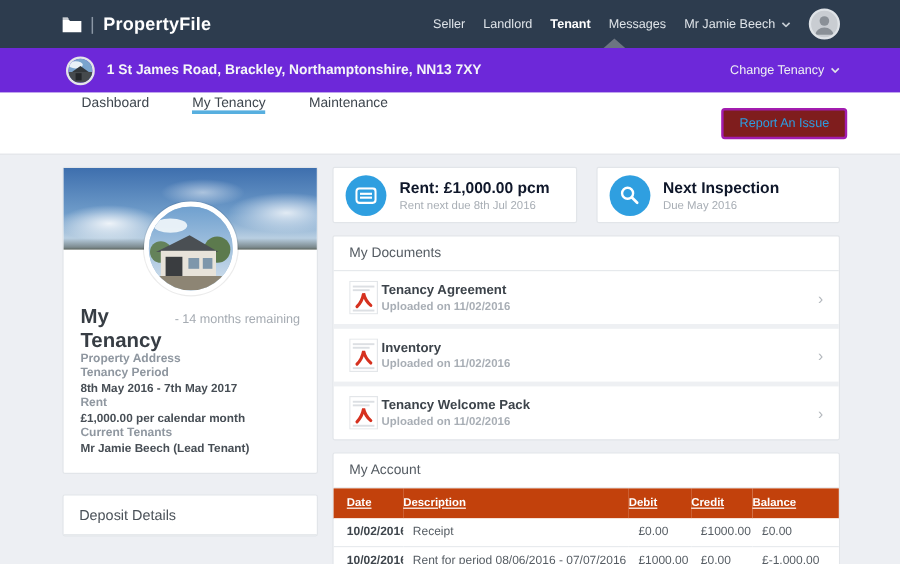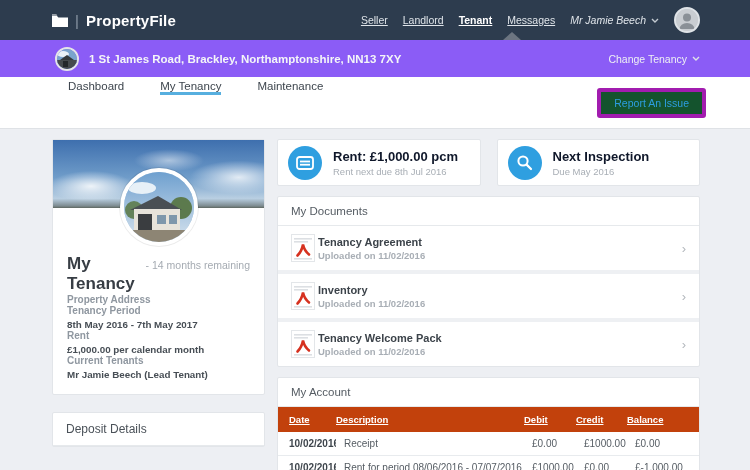--- a/index.html
+++ b/index.html
@@ -10,38 +10,38 @@
     overflow:hidden;
     position:relative;
     -webkit-font-smoothing:antialiased;
   }
 
   
   .topbar { height:40px; background:#2d3c4e; display:flex; align-items:center; padding:0 50px 0 52px; }
   .brand { display:flex; align-items:center; gap:7px; color:#fff; font-size:15px; font-weight:bold; letter-spacing:.2px; }
   .brand-sep { color:#8b97a5; font-weight:normal; font-size:15px; }
   .topnav { margin-left:auto; display:flex; align-items:center; gap:15px; }
-  .nav-item { color:#dfe4e9; font-size:10.5px; cursor:pointer;text-decoration:underline; }
+  .nav-item { color:#dfe4e9; font-size:10.5px; cursor:pointer; }
   .nav-item.active { color:#ffffff; font-weight:bold; }
-  .user-menu { display:flex; align-items:center; gap:5px; color:#dfe4e9; font-size:10.5px; cursor:pointer;font-style:italic; }
+  .user-menu { display:flex; align-items:center; gap:5px; color:#dfe4e9; font-size:10.5px; cursor:pointer; }
   .avatar { width:26px; height:26px; border-radius:50%; background:#c9cdd2; border:2px solid #dfe3e7; overflow:hidden; flex:none; }
 
   
-  .graybar { height:37px; background:#8b5cf6; display:flex; align-items:center; padding:0 50px 0 55px; position:relative;text-align:center; }
+  .graybar { height:37px; background:#6d28d9; display:flex; align-items:center; padding:0 50px 0 55px; position:relative;text-align:center; }
   .pointer { position:absolute; top:-8px; left:503px; width:0; height:0;
     border-left:9px solid transparent; border-right:9px solid transparent; border-bottom:8px solid #6c7581; }
   .prop-thumb { width:24px; height:24px; border-radius:50%; border:2px solid #e4e6e8; overflow:hidden; flex:none; margin-right:10px; }
   .prop-address { color:#f4f6f8; font-size:11.5px; font-weight:bold; }
   .change-tenancy { margin-left:auto; display:flex; align-items:center; gap:5px; color:#eef1f4; font-size:10.5px; cursor:pointer; }
 
   
   .tabbar { height:52px; background:#fff; border-bottom:1px solid #dfe2e6; display:flex; align-items:flex-start; padding:0 44px 0 68px; }
   .tab { font-size:11.5px; color:#3e464e; margin-right:36px; display:flex; align-items:center; border-bottom:3px solid transparent; padding-top:3px; cursor:pointer; }
   .tab.active { border-bottom-color:#57afdf; }
-  .report-btn { margin-left:auto; align-self:center; border:4px solid #a21caf; color:#2d9de0; background:#14532d;
+  .report-btn { margin-left:auto; align-self:center; border:2px solid #a21caf; color:#2d9de0; background:#7f1d1d;
     font-size:10.5px; padding:5px 13px; border-radius:3px; cursor:pointer; font-family:inherit; }
 
   
   .content { display:flex; gap:12px; padding:10px 50px 0 52px; align-items:flex-start; }
   .left-col { width:213px; flex:none; display:flex; flex-direction:column; }
   .right-col { flex:1; display:flex; flex-direction:column; min-width:0; }
   .card, .panel { background:#fff; border:1px solid #e2e5e9; border-radius:2px; }
 
   
   .tenancy-card { position:relative; padding-bottom:14px; }

